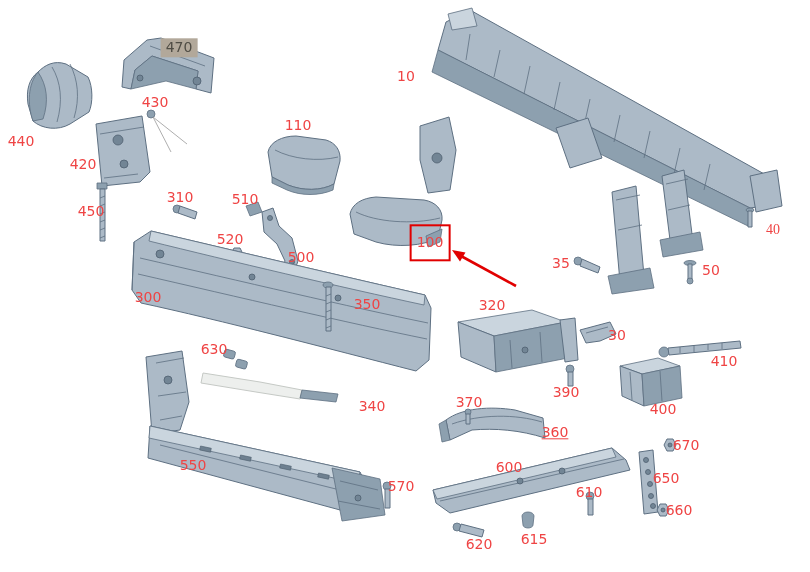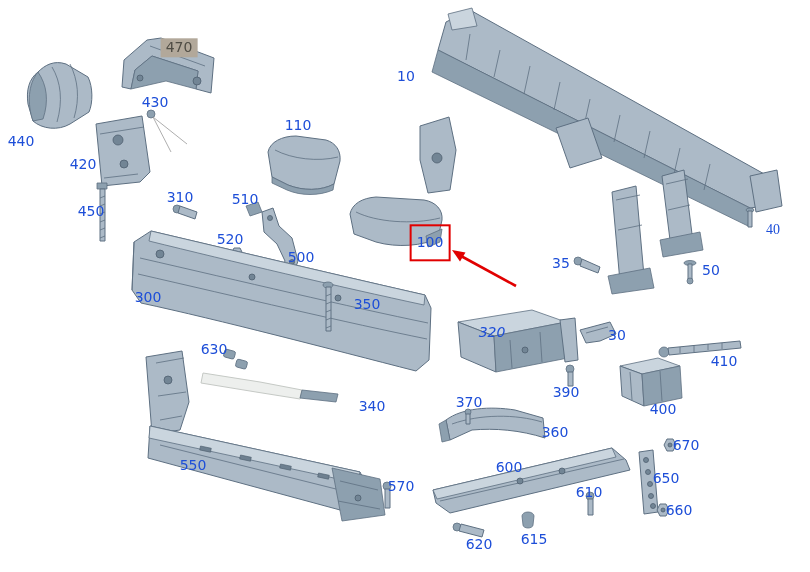--- a/index.html
+++ b/index.html
@@ -7,21 +7,21 @@
   body {
     width: 810px; height: 572px; overflow: hidden;
     background: #ffffff;
     font-family: "DejaVu Sans", "Liberation Sans", sans-serif;
   }
   .stage { position: relative; width: 720px; height: 572px; background: #fff; }
   .stage svg { position: absolute; left: 0; top: 0; }
   .labels-layer { position: absolute; left: 0; top: 0; width: 100%; height: 100%; pointer-events: none; }
   .part-label {
     position: absolute; transform: translate(-50%, -50%);
-    font-size: 14px; line-height: 1.1; color: #1d4ed8; white-space: nowrap;
+    font-size: 14px; line-height: 1.1; color: #ef4444; white-space: nowrap;
   }
   .part-label.highlighted { background: #b2a89a; color: #4f4c44; padding: 2px 5px; }
   .part-label.boxed { border: 2px solid var(--accent); padding: 9px 5px; }
   
   .pf { fill: #acbac7; stroke: #5e7082; stroke-width: 1; stroke-linejoin: round; }
   .pl { fill: #cad5de; stroke: #5e7082; stroke-width: 0.8; stroke-linejoin: round; }
   .pd { fill: #8da0af; stroke: #5e7082; stroke-width: 0.8; stroke-linejoin: round; }
   .ln { fill: none; stroke: #5e7082; stroke-width: 0.8; }
   .hole { fill: #728595; stroke: #4f6070; stroke-width: 0.8; }
   .slot { fill: #6e8090; stroke: #4f6070; stroke-width: 0.6; }
@@ -280,28 +280,28 @@
       <div class="part-label" style="left: 773px; top: 230px; font-family: Liberation Serif, serif;">40</div>
       <div class="part-label" style="left: 180px; top: 198px;">310</div>
       <div class="part-label" style="left: 245px; top: 200px;">510</div>
       <div class="part-label" style="left: 230px; top: 240px;">520</div>
       <div class="part-label" style="left: 301px; top: 258px;">500</div>
       <div class="part-label" style="left: 148px; top: 298px;">300</div>
       <div class="part-label" style="left: 343px; top: 305px; margin-left: 24px;">350</div>
       <div class="part-label boxed" style="left: 430px; top: 243px;">100</div>
       <div class="part-label" style="left: 561px; top: 264px;">35</div>
       <div class="part-label" style="left: 711px; top: 271px;">50</div>
-      <div class="part-label" style="left: 492px; top: 333px; font-style: italic;">320</div>
+      <div class="part-label" style="left: 492px; top: 306px;">320</div>
       <div class="part-label" style="left: 617px; top: 336px;">30</div>
       <div class="part-label" style="left: 566px; top: 393px;">390</div>
       <div class="part-label" style="left: 724px; top: 362px;">410</div>
       <div class="part-label" style="left: 214px; top: 350px;">630</div>
       <div class="part-label" style="left: 324px; top: 407px; margin-left: 48px;">340</div>
       <div class="part-label" style="left: 469px; top: 403px;">370</div>
-      <div class="part-label" style="left: 555px; top: 433px;">360</div>
+      <div class="part-label" style="left: 555px; top: 433px; text-decoration: underline;">360</div>
       <div class="part-label" style="left: 663px; top: 410px;">400</div>
       <div class="part-label" style="left: 193px; top: 466px;">550</div>
       <div class="part-label" style="left: 401px; top: 487px;">570</div>
       <div class="part-label" style="left: 509px; top: 468px;">600</div>
       <div class="part-label" style="left: 686px; top: 446px;">670</div>
       <div class="part-label" style="left: 666px; top: 479px;">650</div>
       <div class="part-label" style="left: 589px; top: 493px;">610</div>
       <div class="part-label" style="left: 679px; top: 511px;">660</div>
       <div class="part-label" style="left: 479px; top: 545px;">620</div>
       <div class="part-label" style="left: 534px; top: 540px;">615</div>

